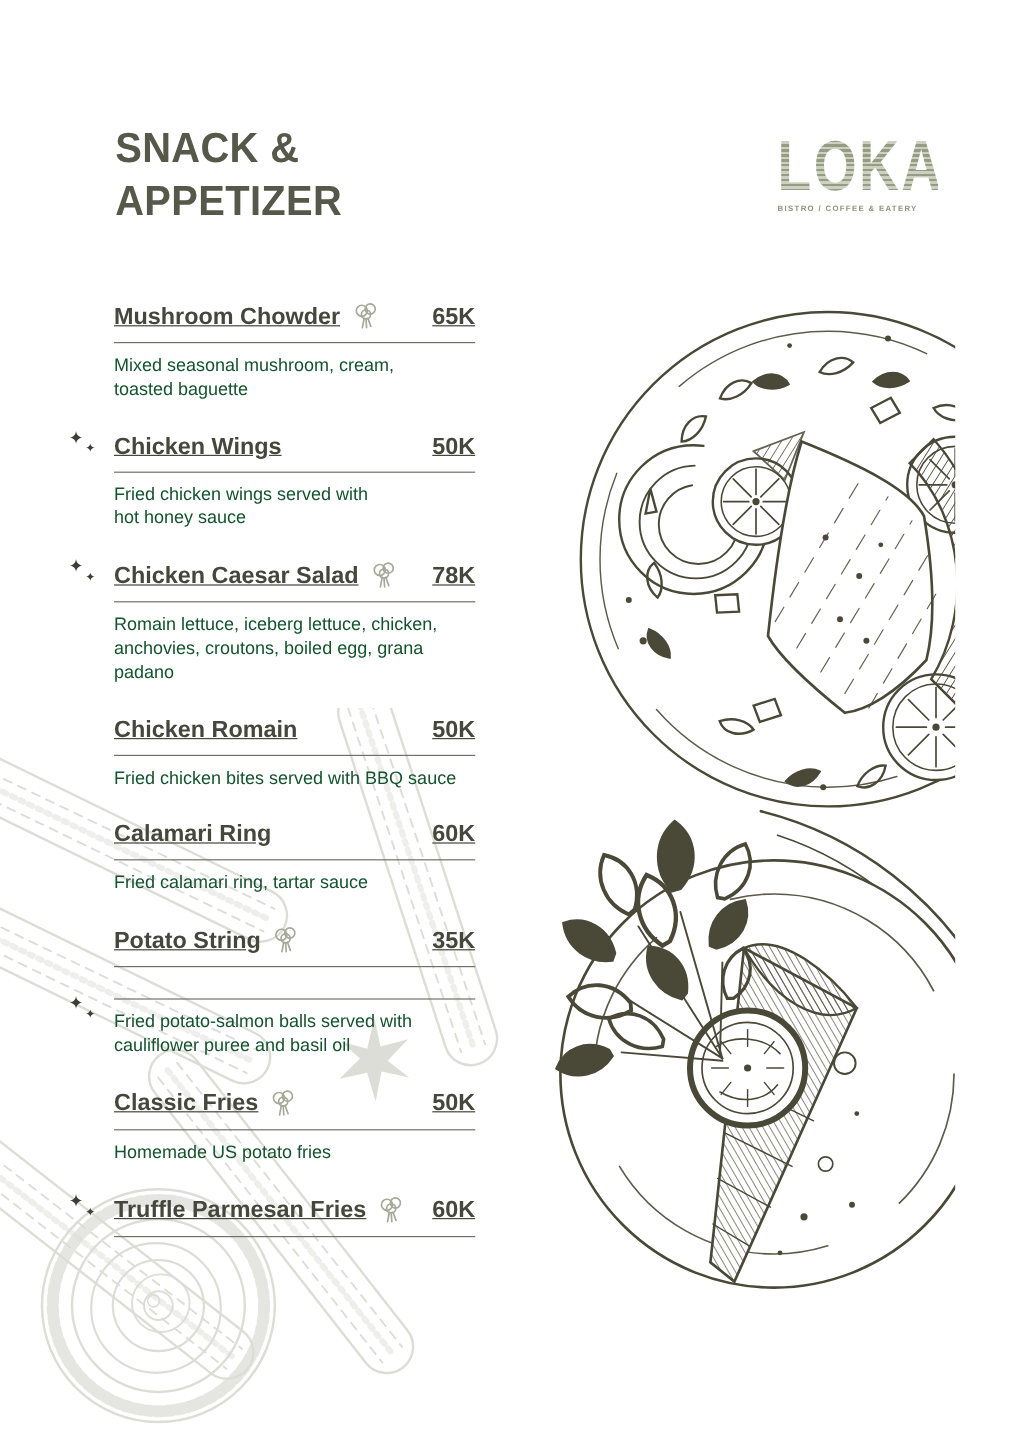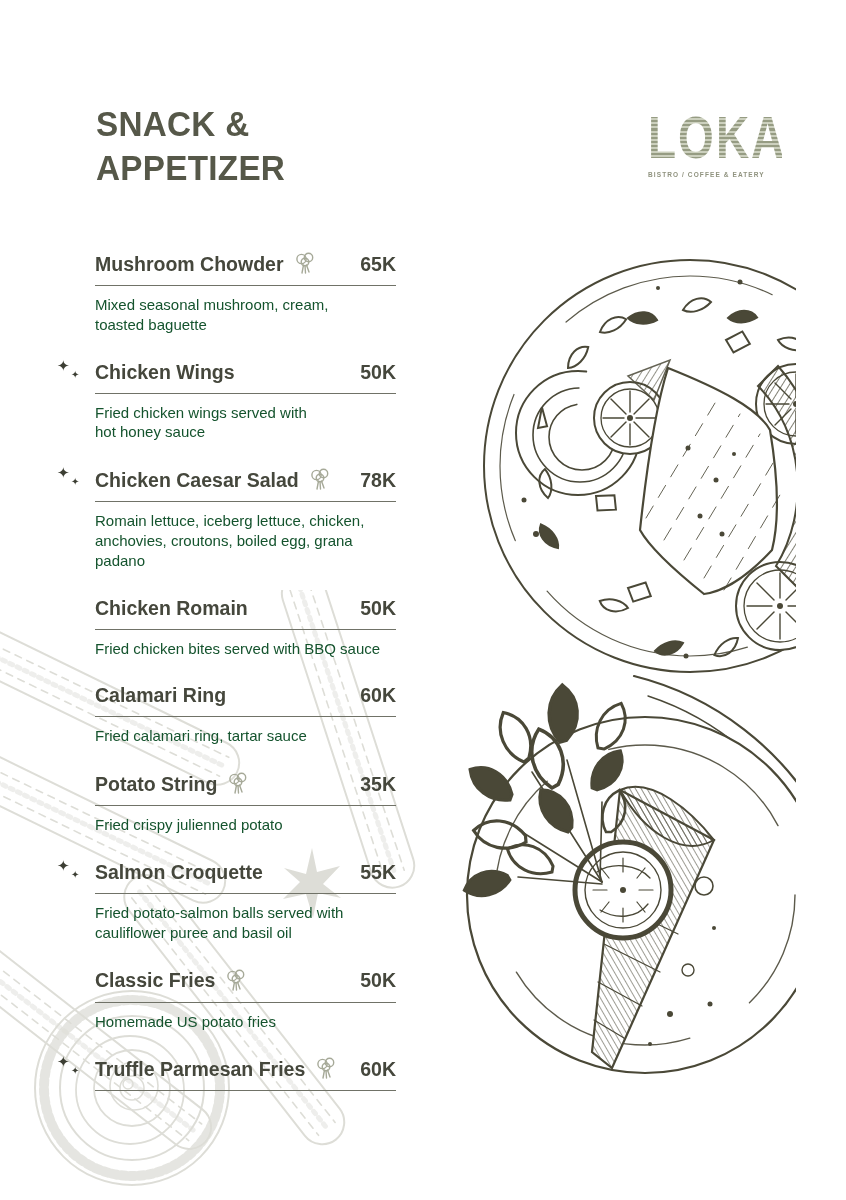--- a/index.html
+++ b/index.html
@@ -22,21 +22,21 @@
   @supports ((-webkit-background-clip:text) or (background-clip:text)){
     .logo-word{
       background:repeating-linear-gradient(180deg,#969c83 0 1.6px,#ccd0be 1.6px 3.2px);
       -webkit-background-clip:text; background-clip:text; color:transparent;
     }
   }
   .logo-tag{margin-top:17px; font-size:6.5px; font-weight:700; letter-spacing:1.1px; color:#90937f;}
   
   .menu{position:absolute; left:95px; top:252px; width:301px; z-index:3;}
   .item{margin-bottom:26px; position:relative;}
-  .head{display:flex; align-items:center; font-size:19.5px; font-weight:700; color:#45473c;}
+  .head{display:flex; align-items:center; font-size:19.5px; font-weight:700; color:#45473c;text-decoration:underline;}
   .iname{white-space:nowrap;}
   .veg{margin-left:10px; flex:0 0 auto;}
   .price{margin-left:auto; font-weight:700; padding-left:8px;}
   .rule{border:none; border-top:1px solid #707267; margin:9px 0 9px; height:0;}
   .desc{font-size:15px; line-height:1.32; color:#14532d; white-space:pre-line;}
   .sparkle{position:absolute; left:-38px; top:-3px; width:30px; height:30px; color:#3c3e33;}
   .sparkle i{position:absolute; font-style:normal; line-height:1;}
   .sparkle .s1{left:0; top:0; font-size:15px;}
   .sparkle .s2{left:14px; top:12px; font-size:10px;}
   
@@ -141,32 +141,27 @@
             <g fill="none" stroke="#a6a998" stroke-width="1.4" stroke-linecap="round">
               <circle cx="7.5" cy="7" r="4.6"></circle>
               <circle cx="14.5" cy="5.5" r="4.2"></circle>
               <circle cx="11" cy="10" r="3.8"></circle>
               <path d="M9.5 13 L8 21 M12.5 13 L15 20 M11 13.5 L11.5 21"></path>
             </g>
           </svg>
         <span class="price">35K</span>
       </div>
       <hr class="rule">
-      <div class="desc">Fried crispy julienned potato</div>
     </div>
 
     <div class="item">
       <span class="sparkle">
           <i class="s1">✦</i>
           <i class="s2">✦</i>
         </span>
-      <div class="head">
-        <span class="iname">Salmon Croquette</span>
-        <span class="price">55K</span>
-      </div>
       <hr class="rule">
       <div class="desc">Fried potato-salmon balls served with
 cauliflower puree and basil oil</div>
     </div>
 
     <div class="item">
       <div class="head">
         <span class="iname">Classic Fries</span>
         <svg class="veg" width="22" height="24" viewBox="0 0 22 24">
             <g fill="none" stroke="#a6a998" stroke-width="1.4" stroke-linecap="round">

